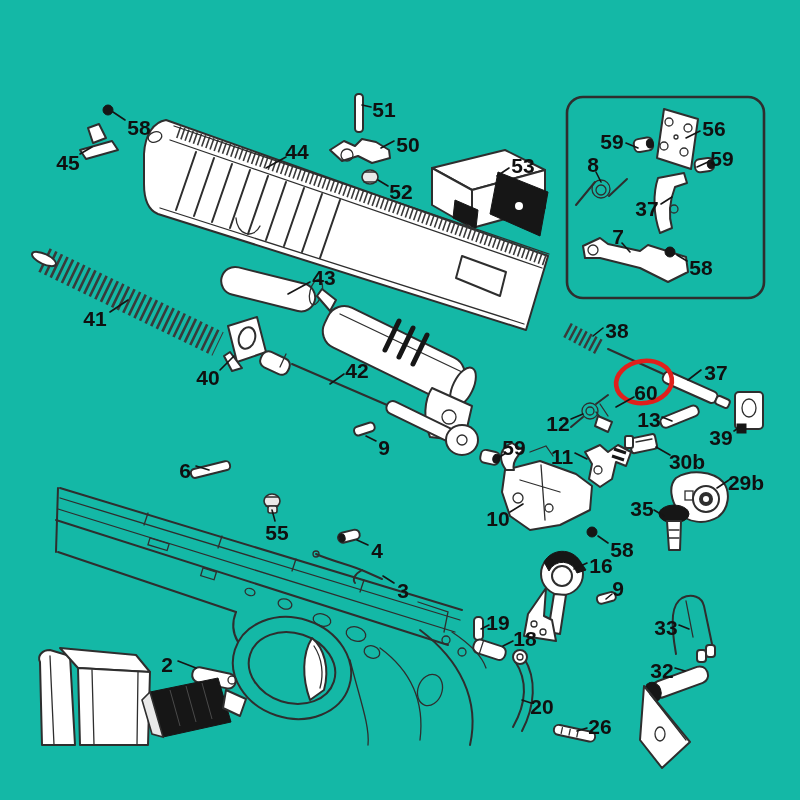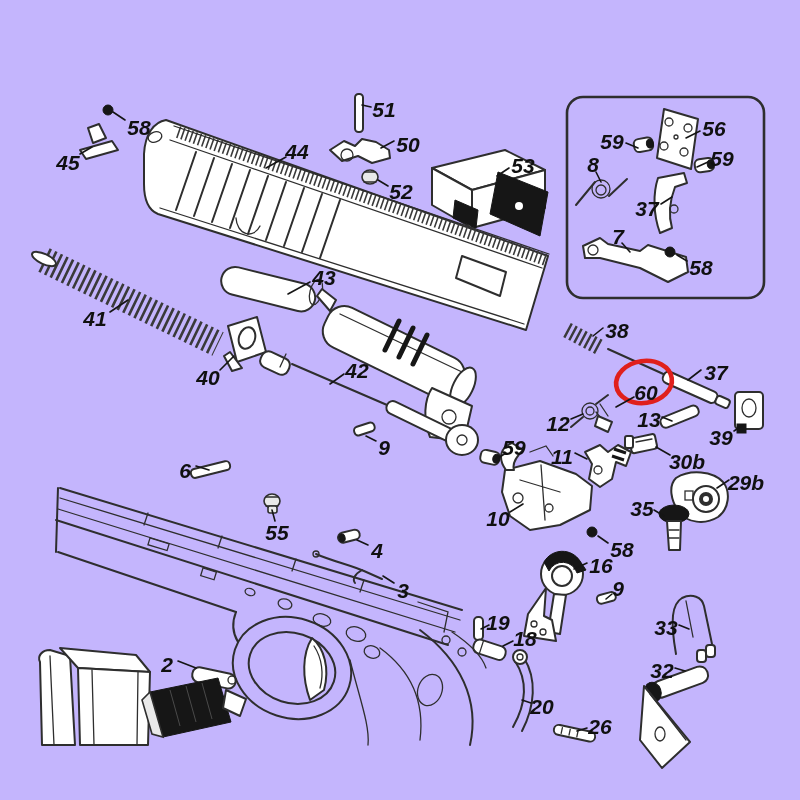--- a/index.html
+++ b/index.html
@@ -1,17 +1,17 @@
 <!DOCTYPE html>
 <html><head>
 <meta charset="utf-8">
 <style>
   html,body{margin:0;padding:0;background:#ffffff;}
-  .stage{position:relative;width:800px;height:800px;background:#c4b5fd;overflow:hidden;
-         font-family:"Liberation Sans",sans-serif;font-style:italic;}
+  .stage{position:relative;width:800px;height:800px;background:#14b8a6;overflow:hidden;
+         font-family:"Liberation Sans",sans-serif;}
   svg{position:absolute;inset:0;}
   
   .ln{fill:none;stroke:#2e2e2e;stroke-width:2;stroke-linecap:round;stroke-linejoin:round;}
   .thin{fill:none;stroke:#2e2e2e;stroke-width:1.3;stroke-linecap:round;}
   .wh{fill:#ffffff;stroke:#2e2e2e;stroke-width:2;stroke-linejoin:round;}
   .bk{fill:#161616;stroke:#161616;stroke-width:1;}
   .gray{fill:#e9e9e9;stroke:#2e2e2e;stroke-width:1.6;}
   .coil{fill:none;stroke:#3a3a3a;stroke-linecap:butt;}
   .plabel{font-family:"Liberation Sans",sans-serif;font-weight:bold;font-size:21px;fill:#101010;
           text-anchor:middle;dominant-baseline:central;}

